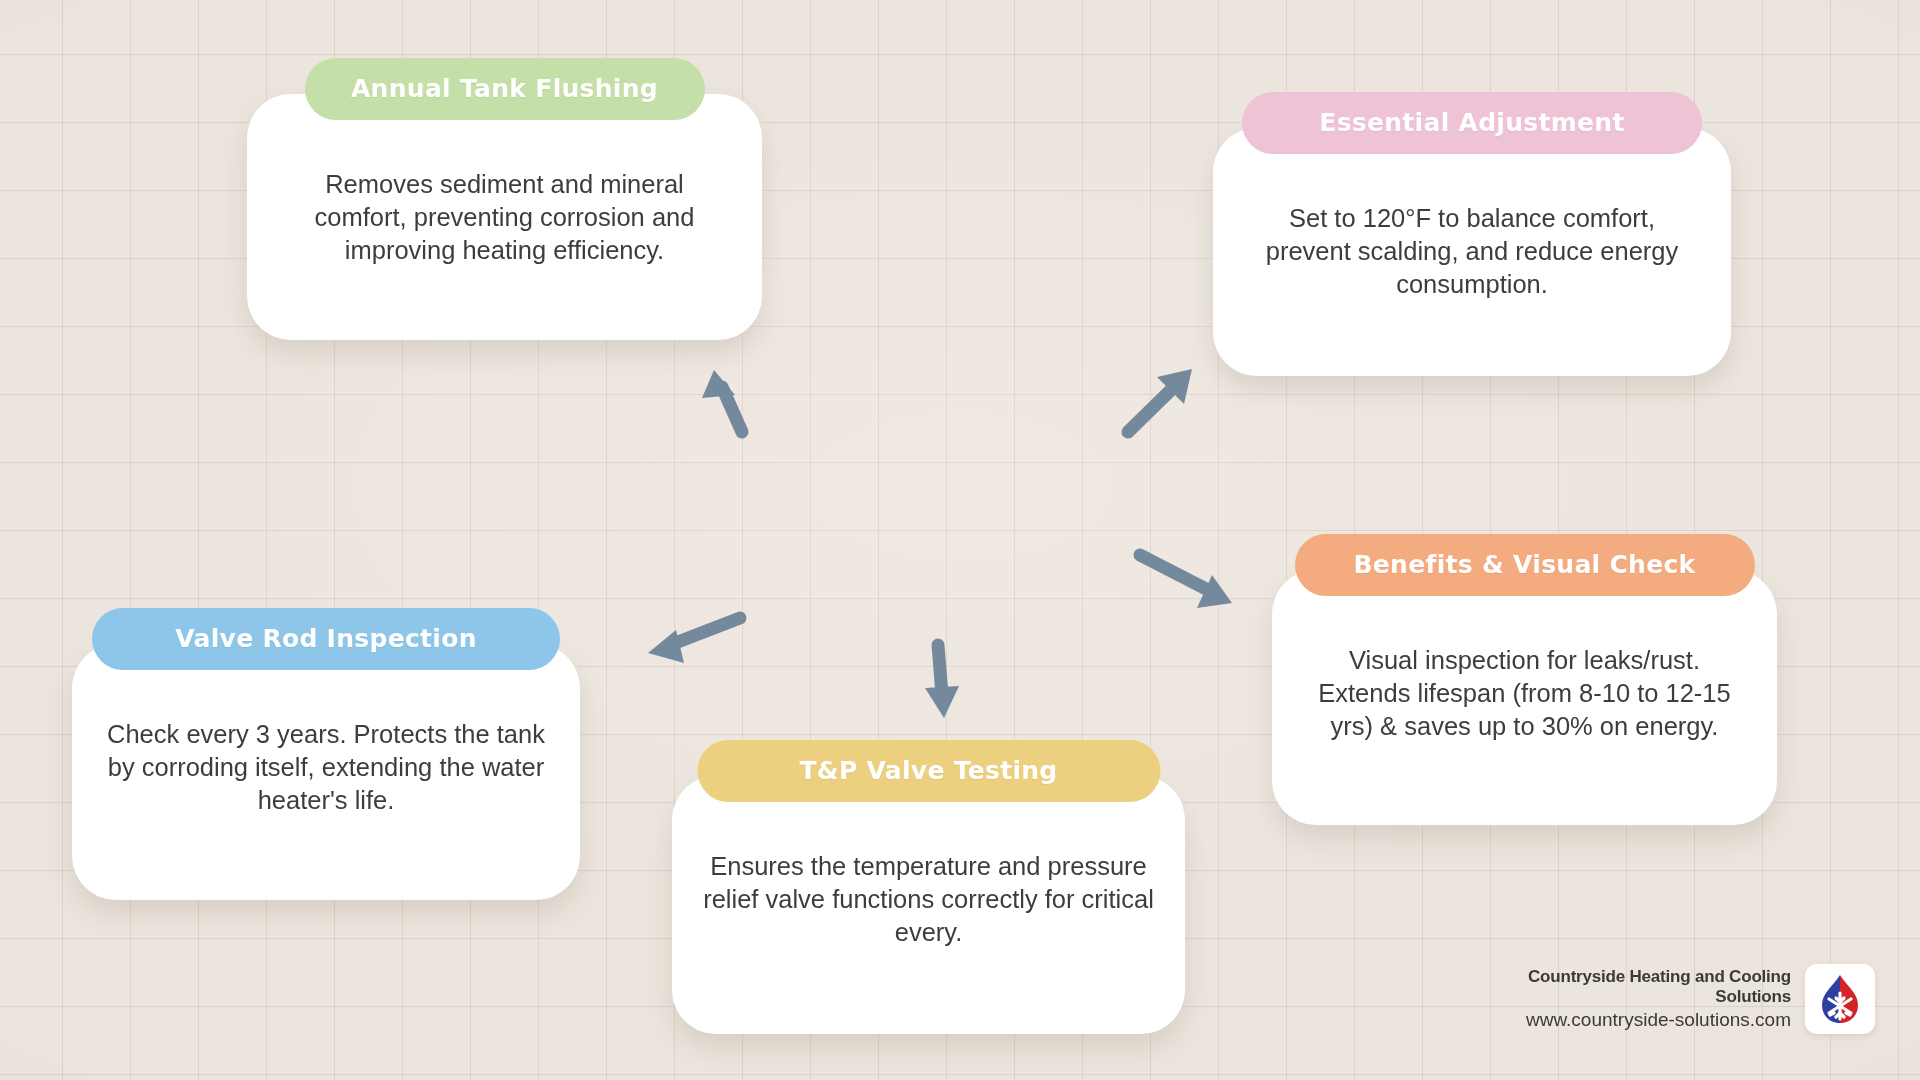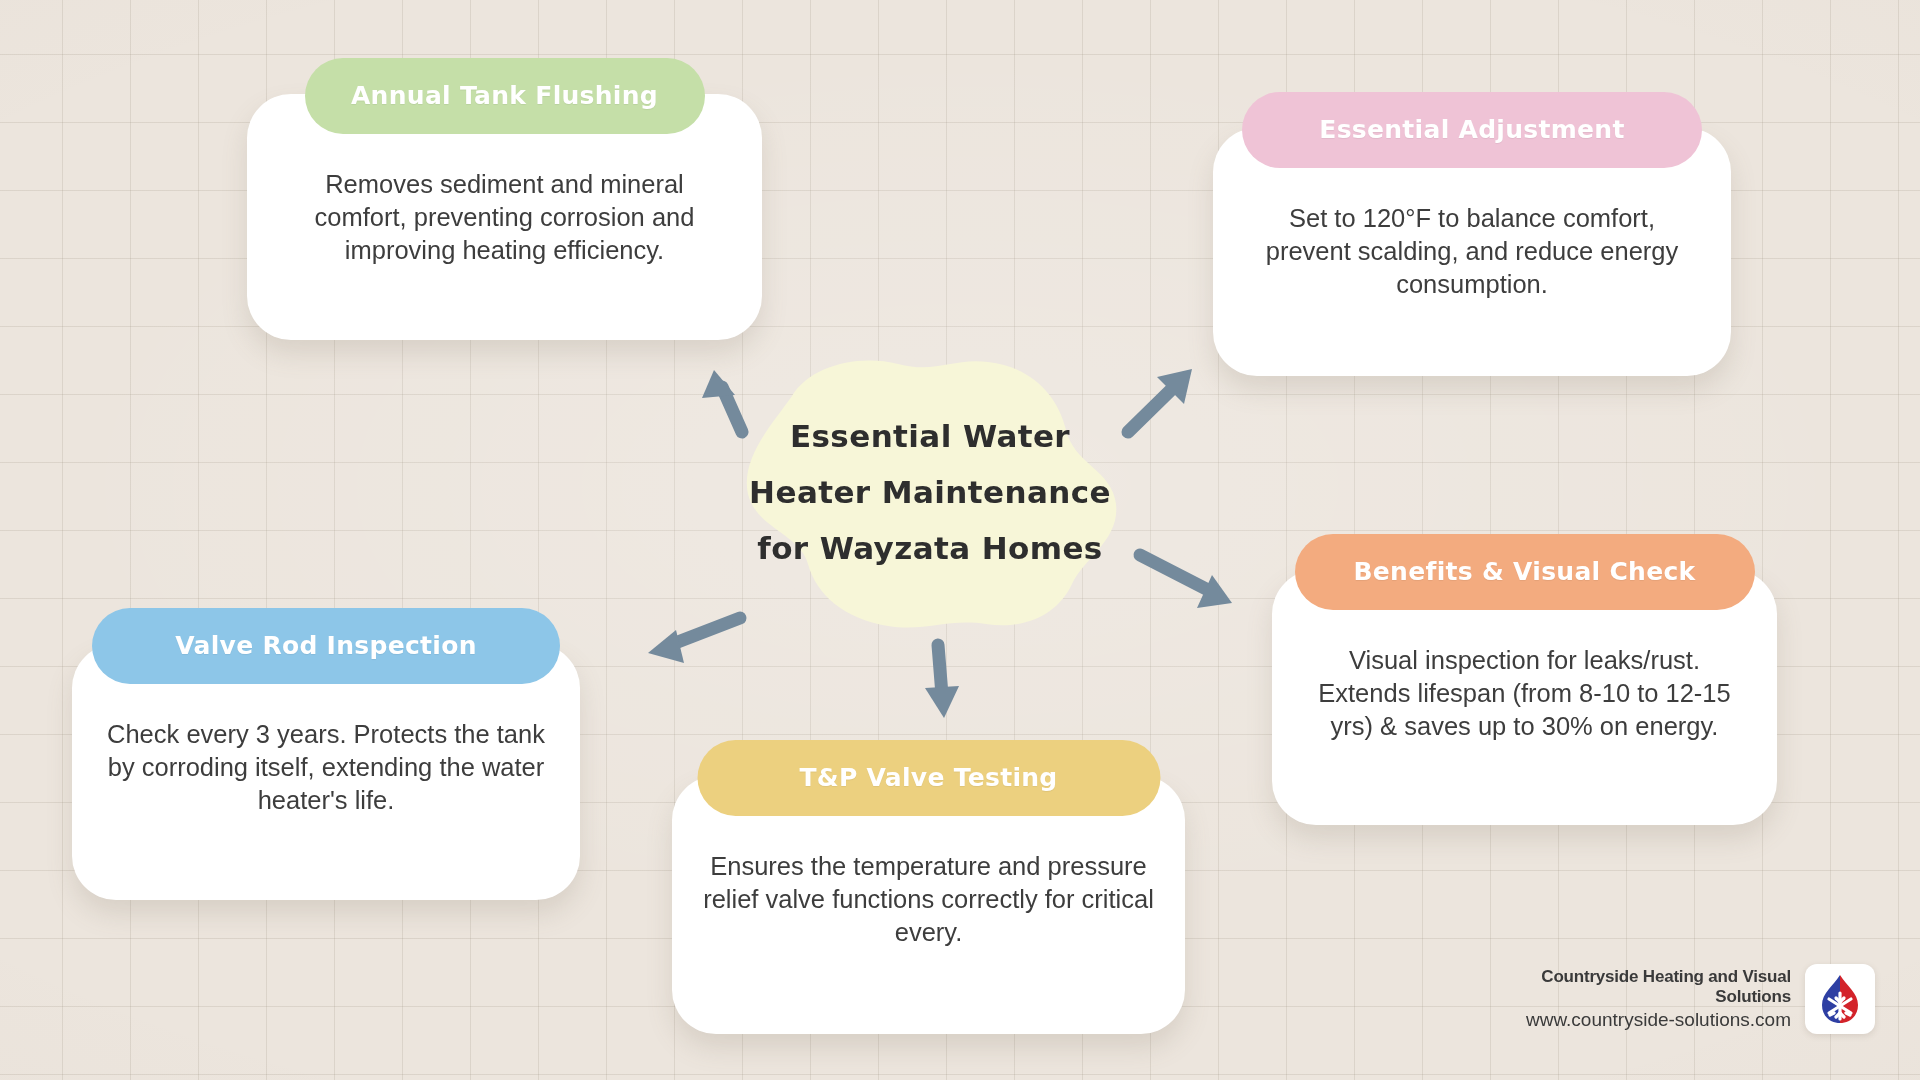--- a/index.html
+++ b/index.html
@@ -58,21 +58,21 @@
     transform: translateX(-50%);
     border-radius: 40px;
     height: 62px;
     line-height: 62px;
     text-align: center;
     color: #ffffff;
     font-family: "DejaVu Sans", sans-serif;
     font-weight: bold;
     font-size: 25px;
     letter-spacing: 0.3px;
-    padding: 7px 30px;
+    padding: 0 30px;
     white-space: nowrap;
     z-index: 3;
     text-shadow: 0 1px 1px rgba(0,0,0,0.06);
   }
   .card-text {
     position: absolute;
     left: 30px;
     right: 30px;
     top: 74px;
     text-align: center;
@@ -221,38 +221,20 @@
       <path class="arw" d="M 938 645 L 942 695"></path>
       <path class="arwh" d="M 944 718 L 925 688 L 959 686 Z"></path>
     </g>
 
     <g>
       <path class="arw" d="M 740 618 L 670 645"></path>
       <path class="arwh" d="M 648 653 L 676 630 L 684 663 Z"></path>
     </g>
   </svg>
 
-  <div id="center-node">
-    <svg id="center-blob-svg" viewBox="0 0 380 280" preserveAspectRatio="none">
-      <path d="M 52 44
-               C 70 14, 118 2, 158 12
-               C 196 22, 212 6, 248 10
-               C 292 15, 318 44, 326 78
-               C 334 112, 372 118, 376 152
-               C 380 188, 344 206, 332 232
-               C 318 262, 286 278, 246 272
-               C 208 266, 186 280, 148 274
-               C 104 267, 76 242, 68 212
-               C 60 182, 16 176, 8 142
-               C 0 106, 34 70, 52 44 Z" fill="#f7f6d8"></path>
-    </svg>
-    <div id="center-title">Essential Water
-Heater Maintenance
-for Wayzata Homes</div>
-  </div>
 
   <div class="card" id="card-tank">
     <div class="card-body">
       <div class="card-text">Removes sediment and mineral comfort, preventing corrosion and improving heating efficiency.</div>
     </div>
     <div class="card-header" style="background:#c5dfa8">Annual Tank Flushing</div>
   </div>
 
   <div class="card" id="card-thermo">
     <div class="card-body">
@@ -277,21 +259,21 @@
 
   <div class="card" id="card-valve">
     <div class="card-body">
       <div class="card-text">Ensures the temperature and pressure relief valve functions correctly for critical every.</div>
     </div>
     <div class="card-header" style="background:#ecd07f">T&amp;P Valve Testing</div>
   </div>
 
   <div id="footer-brand">
     <div id="brand-text">
-      <div id="brand-name">Countryside Heating and Visual Solutions</div>
+      <div id="brand-name">Countryside Heating and Cooling Solutions</div>
       <div id="brand-url">www.countryside-solutions.com</div>
     </div>
     <div id="brand-logo">
       <svg width="48" height="52" viewBox="0 0 48 52">
 
         <path d="M24 2 C 17 13, 6 20, 6 32 C 6 43, 14 50, 24 50 Z" fill="#2e3fa3"></path>
 
         <path d="M24 2 C 31 13, 42 20, 42 32 C 42 43, 34 50, 24 50 Z" fill="#d3232a"></path>
 
         <g stroke="#ffffff" stroke-width="3.2" stroke-linecap="round">

